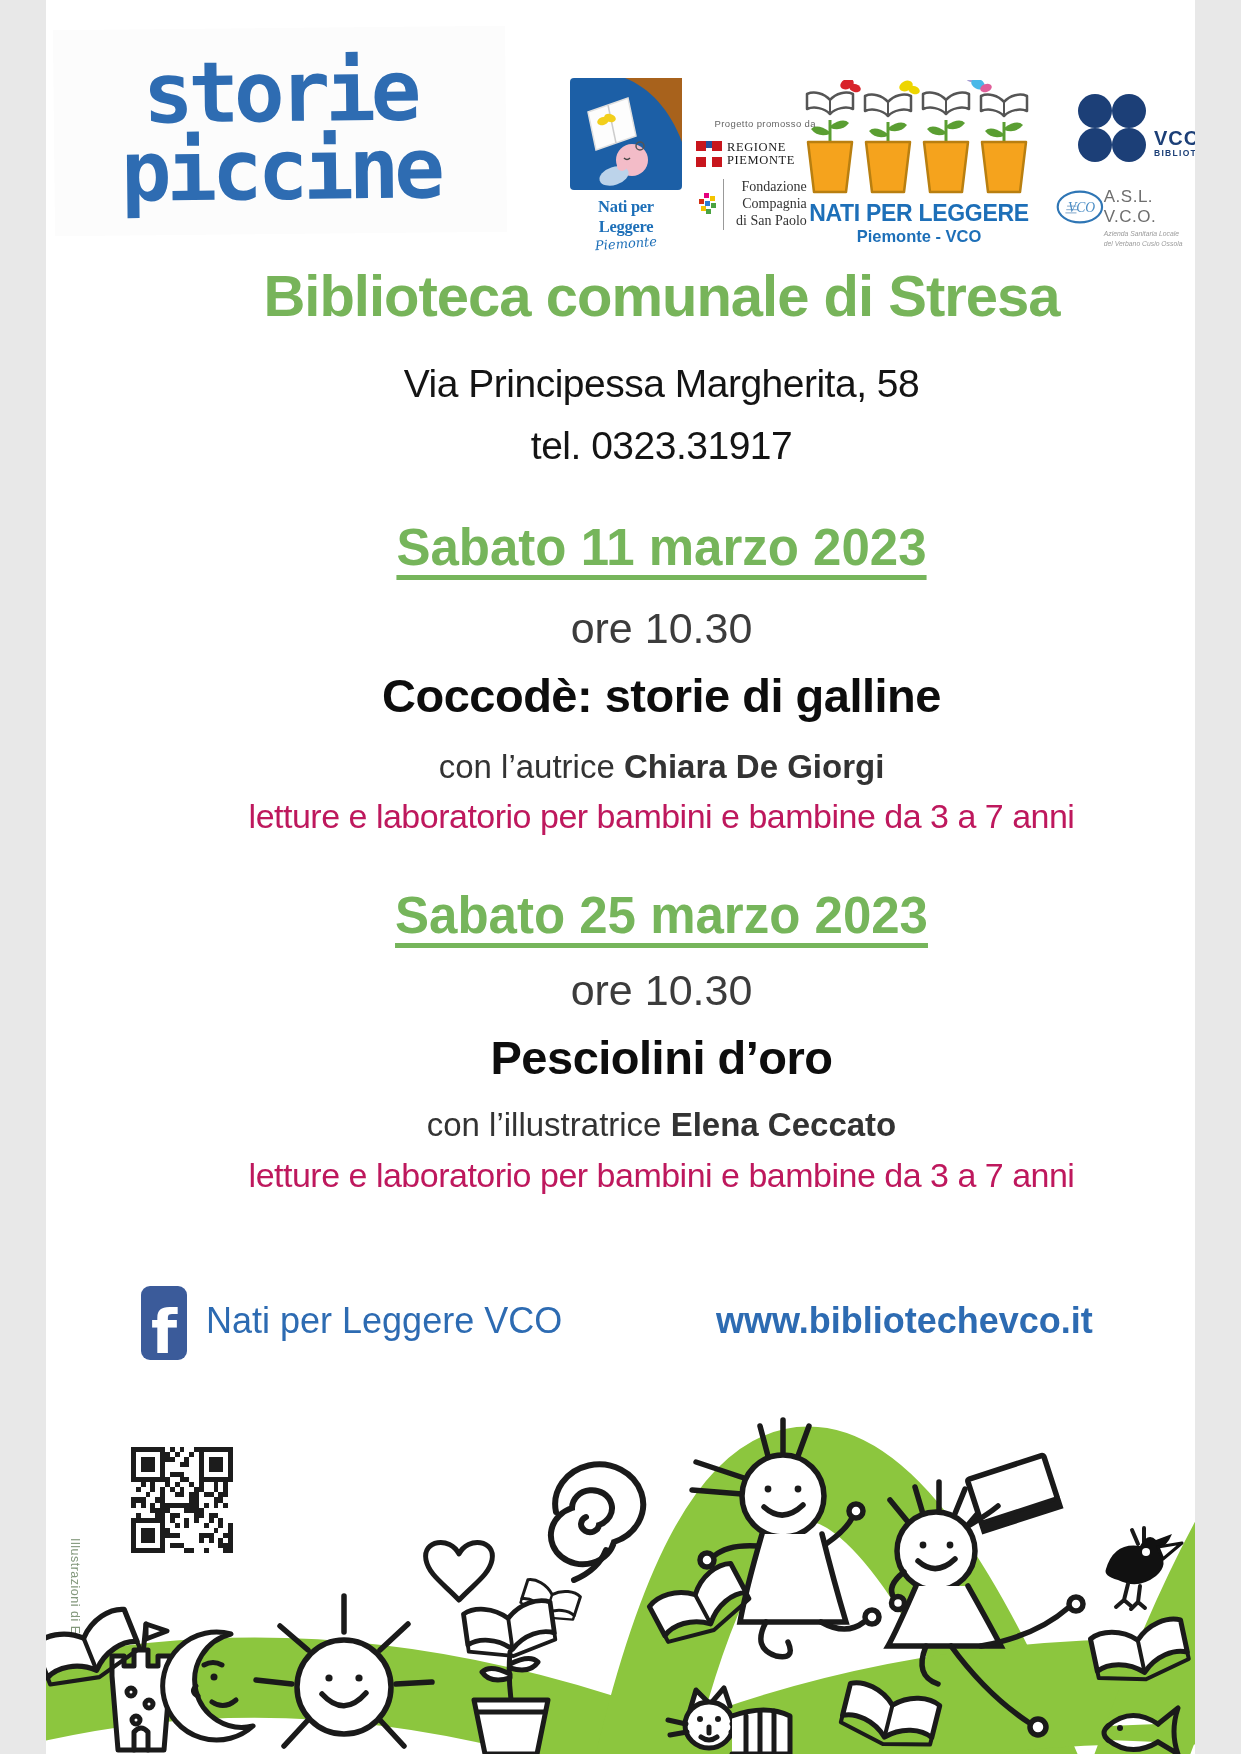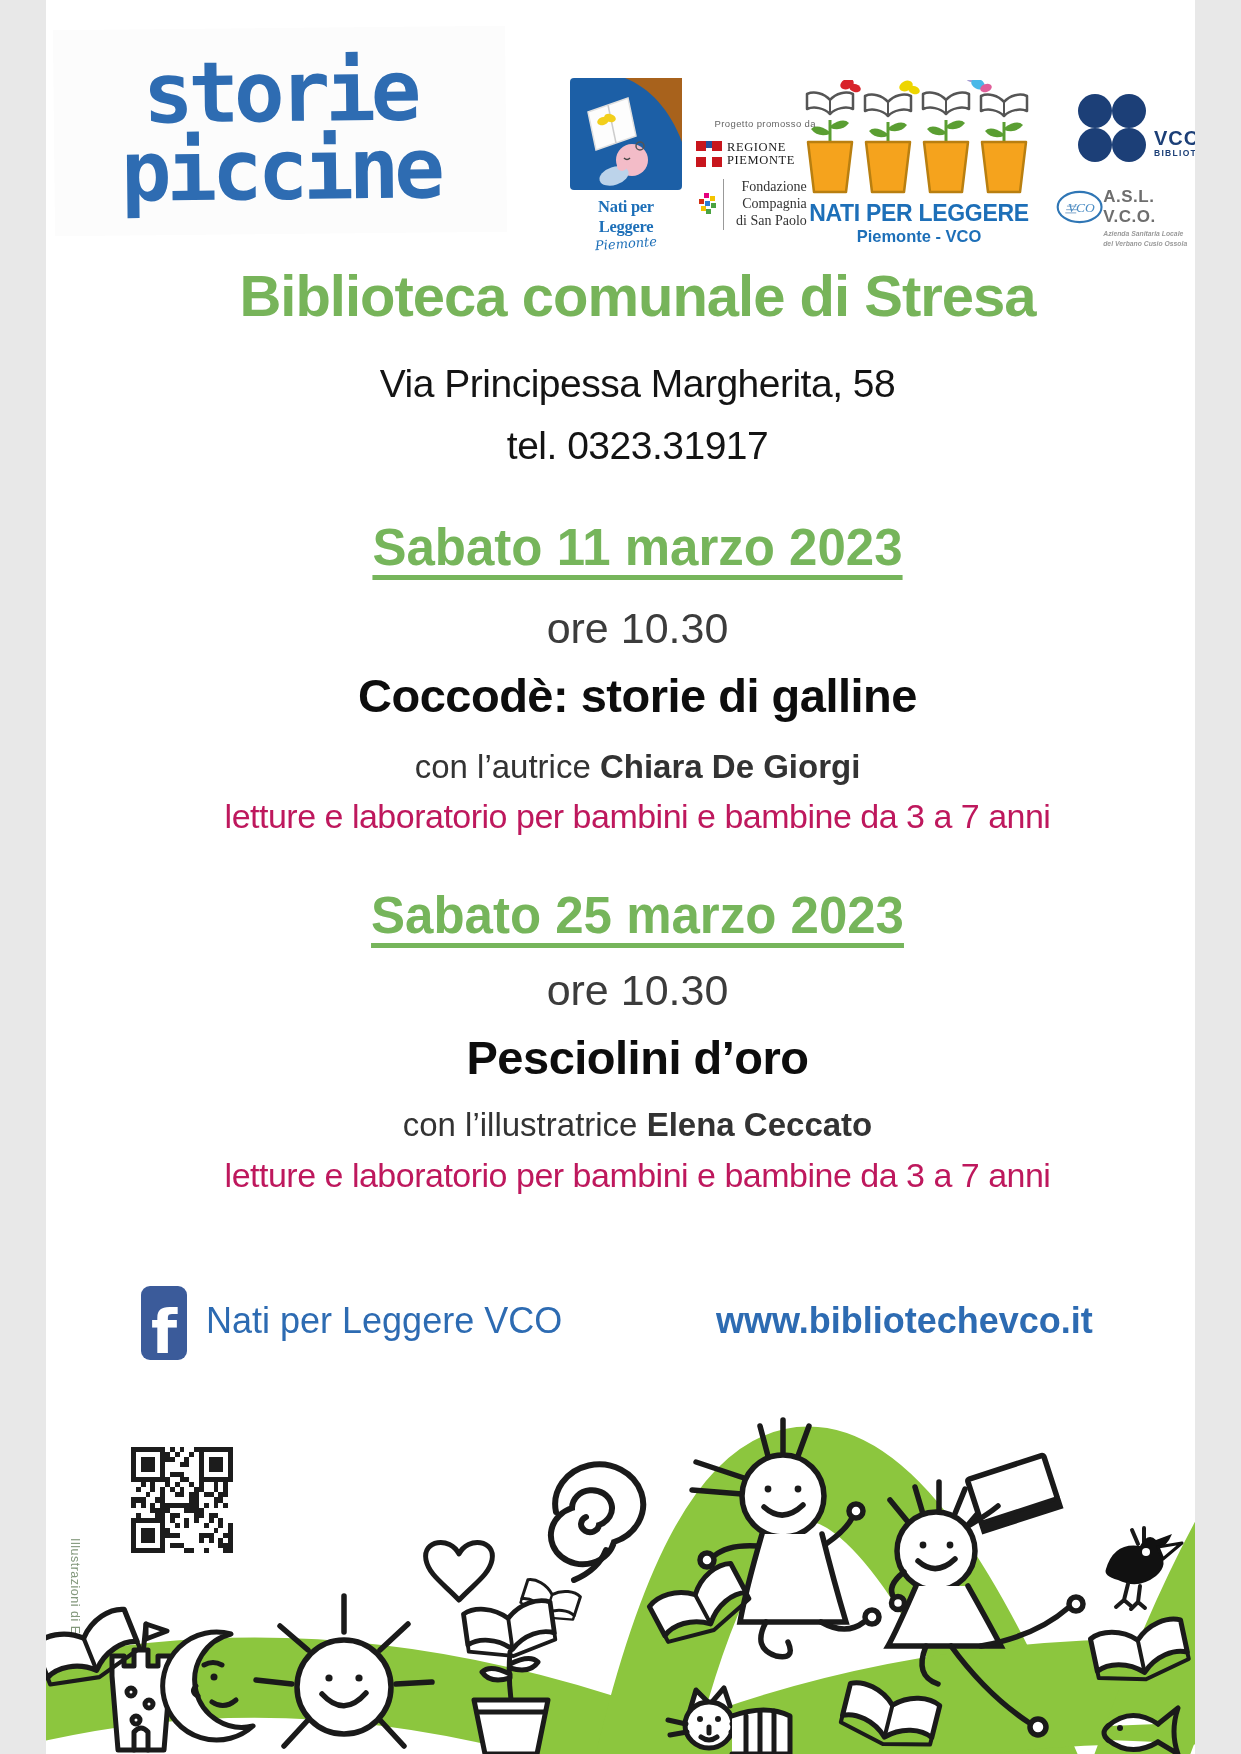--- a/index.html
+++ b/index.html
@@ -1,19 +1,19 @@
 <!DOCTYPE html>
 <html><head>
 <meta charset="utf-8">
 <style>
   html,body{margin:0;padding:0;background:#e8e8e8;}
   .page{position:relative;width:1149px;height:1754px;margin:0 auto;background:#ffffff;
         font-family:"Liberation Sans",sans-serif;overflow:hidden;}
   .abs{position:absolute;}
-  .ctr{left:17px;width:100%;text-align:center;}
+  .ctr{left:0;width:100%;text-align:center;padding-left:41px;}
 
   
   .storie-box{left:8px;top:28px;width:452px;height:206px;background:#fcfcfc;
     display:flex;flex-direction:column;justify-content:center;align-items:center;
     font-family:"DejaVu Sans Mono",monospace;font-weight:bold;font-size:84px;
     line-height:0.93;letter-spacing:-5px;color:#2e6cb2;transform:rotate(-0.6deg);}
   .npl-pm{left:524px;top:78px;width:112px;text-align:center;}
   .npl-pm-cap{font-family:"Liberation Serif",serif;font-weight:bold;font-size:16.5px;
     color:#1d6fb8;margin-top:3px;letter-spacing:-0.3px;}
   .npl-pm-script{font-family:"DejaVu Serif",serif;font-style:italic;font-size:13px;
@@ -26,21 +26,21 @@
   .fond-txt{font-family:"Liberation Serif",serif;font-size:14px;color:#333;
     line-height:1.2;border-left:1px solid #999;padding-left:12px;text-align:right;}
   .npl-vco{left:756px;top:80px;width:234px;text-align:center;}
   .nv-name{font-size:23px;font-weight:bold;color:#1d6fb8;letter-spacing:-0.3px;margin-top:1px;}
   .nv-region{font-size:16.5px;font-weight:bold;color:#1d6fb8;text-align:center;}
   .vco-bib{left:1030px;top:92px;display:flex;}
   .vco-bib-txt{margin-left:6px;margin-top:36px;color:#1c3f77;}
   .vco-acronym{font-size:20px;font-weight:bold;letter-spacing:1px;line-height:1;}
   .vco-label{font-size:8.5px;letter-spacing:1.3px;font-weight:bold;}
   .asl{left:1010px;top:186px;display:flex;}
-  .asl-txt{margin-left:0;margin-top:1px;font-weight:bold;}
+  .asl-txt{margin-left:0;margin-top:1px;}
   .asl-name{font-size:17px;color:#6e6e6e;letter-spacing:0.5px;}
   .asl-sub{font-size:6.8px;font-style:italic;color:#9a9a9a;line-height:1.4;margin-top:2px;}
 
   
   .lib-name{top:262px;font-size:58px;font-weight:bold;color:#77b45a;letter-spacing:-1px;}
   .lib-line{font-size:39px;color:#141414;letter-spacing:-0.5px;}
   .ev-date{font-size:51px;font-weight:bold;color:#76b55b;
     text-decoration:underline;text-decoration-thickness:5px;text-underline-offset:10px;}
   .ev-time{font-size:43px;color:#3c3c3c;}
   .ev-title{font-size:47px;font-weight:bold;color:#0d0d0d;letter-spacing:-0.5px;}

